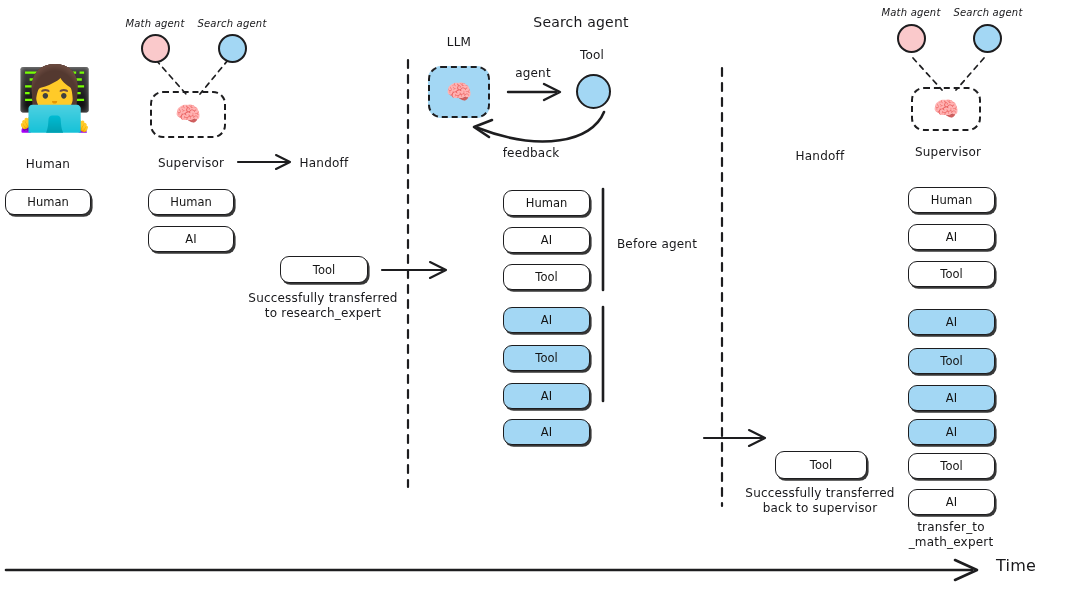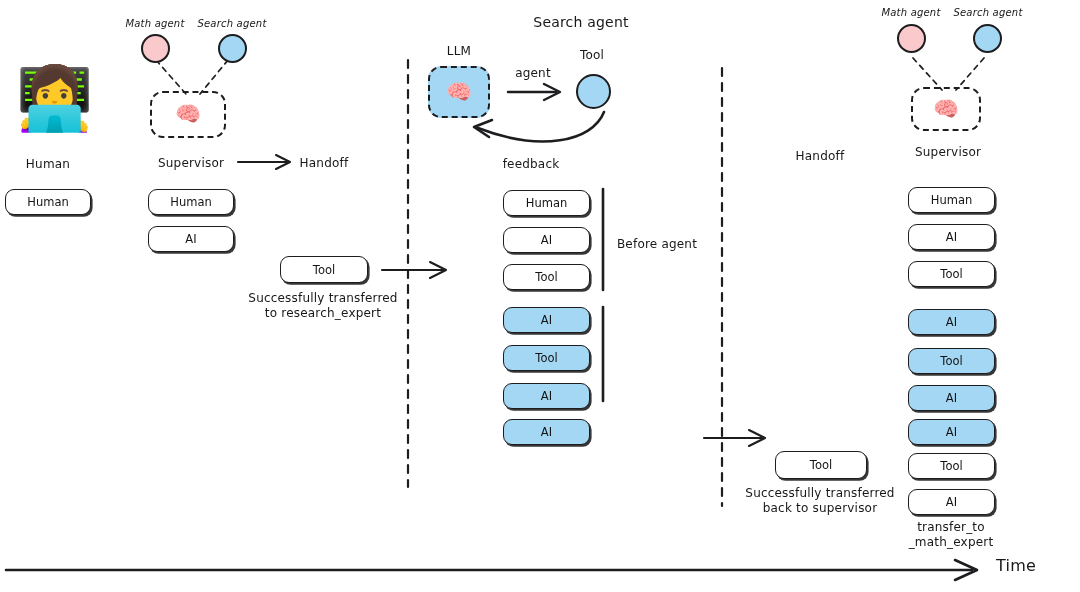--- a/index.html
+++ b/index.html
@@ -139,30 +139,30 @@
 
   <div class="pill" style="left:148px;top:189px;width:86px;height:26px;">Human</div>
   <div class="pill" style="left:148px;top:226px;width:86px;height:26px;">AI</div>
 
   <div class="pill" style="left:280px;top:256px;width:88px;height:27px;">Tool</div>
   <div class="lbl md ctr" style="left:323px;top:291px;width:200px;">Successfully transferred
 to research_expert</div>
 
   <div class="lbl lg ctr" style="left:581px;top:14px;width:180px;">Search agent</div>
 
-  <div class="lbl md ctr" style="left:459px;top:44px;width:80px;text-align:center;">LLM</div>
+  <div class="lbl md ctr" style="left:459px;top:35px;width:80px;text-align:center;">LLM</div>
   <div class="brainbox filled" style="left:428px;top:66px;width:62px;height:52px;">
     <span class="glyph">🧠</span>
   </div>
 
   <div class="lbl md ctr" style="left:592px;top:48px;width:80px;">Tool</div>
   <div class="dot blue" style="left:576px;top:74px;width:35px;height:35px;"></div>
 
   <div class="lbl md ctr" style="left:533px;top:66px;width:90px;">agent</div>
-  <div class="lbl md ctr" style="left:531px;top:157px;width:100px;">feedback</div>
+  <div class="lbl md ctr" style="left:531px;top:146px;width:100px;">feedback</div>
 
   <div class="pill" style="left:503px;top:190px;width:87px;height:26px;">Human</div>
   <div class="pill" style="left:503px;top:227px;width:87px;height:26px;">AI</div>
   <div class="pill" style="left:503px;top:264px;width:87px;height:26px;">Tool</div>
   <div class="pill blue" style="left:503px;top:307px;width:87px;height:26px;">AI</div>
   <div class="pill blue" style="left:503px;top:345px;width:87px;height:26px;">Tool</div>
   <div class="pill blue" style="left:503px;top:383px;width:87px;height:26px;">AI</div>
   <div class="pill blue" style="left:503px;top:419px;width:87px;height:26px;">AI</div>
 
   <div class="lbl md ctr" style="left:657px;top:237px;width:140px;">Before agent</div>

